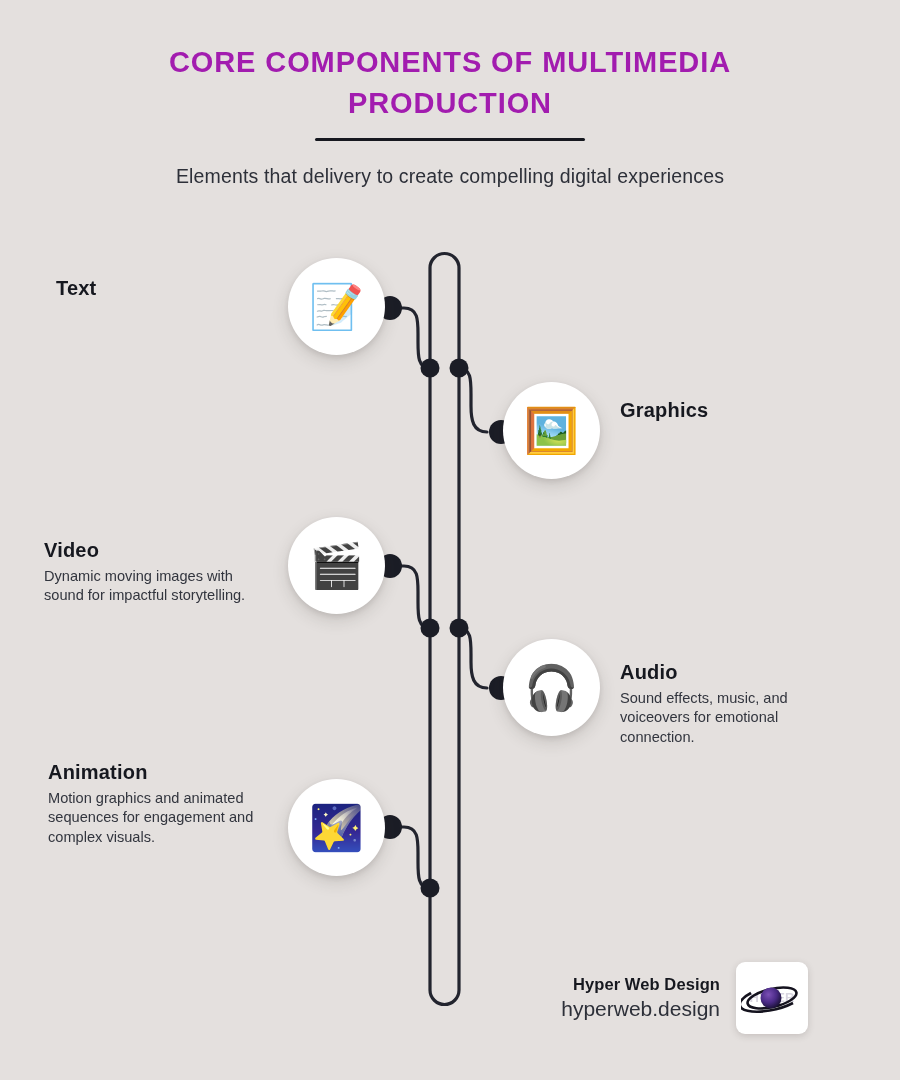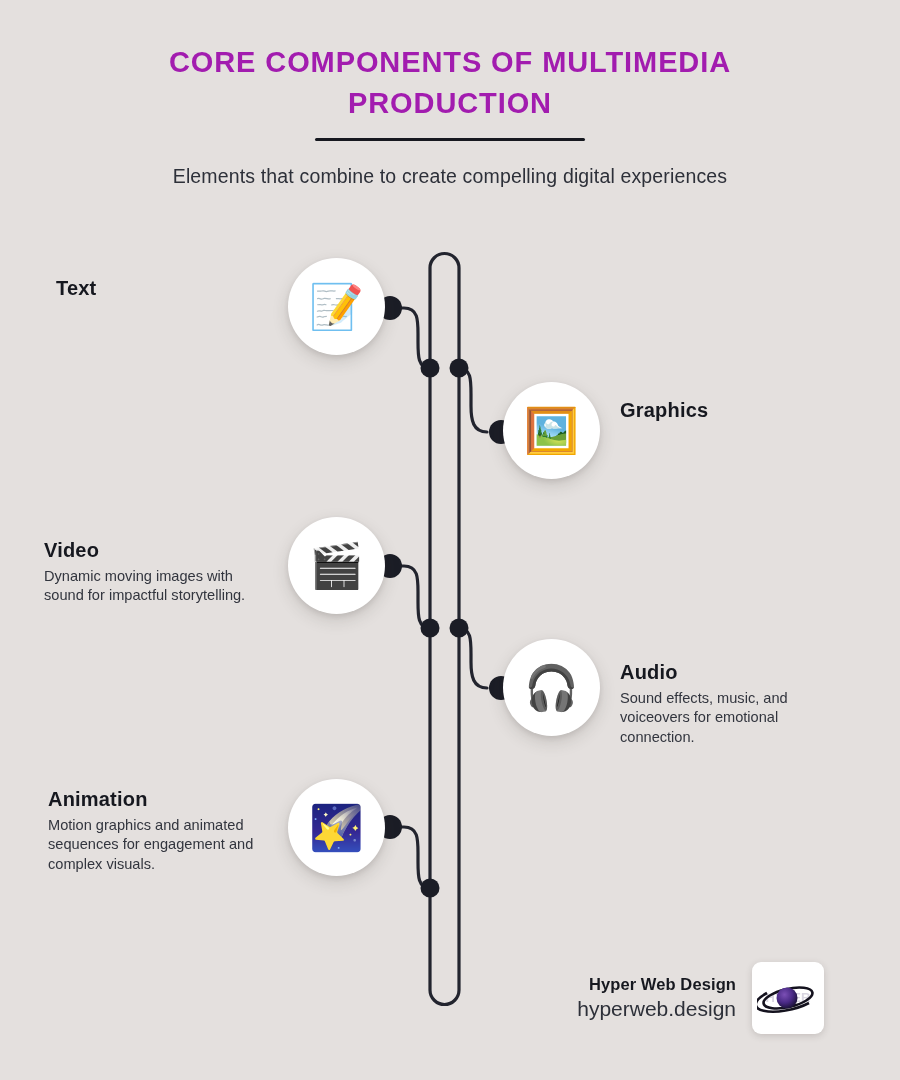--- a/index.html
+++ b/index.html
@@ -103,21 +103,21 @@
   .item-desc {
     font-size: 14.6px;
     line-height: 1.33;
     color: #32353e;
     font-weight: 400;
   }
 
   
   .footer {
     position: absolute;
-    right: 76px;
+    right: 92px;
     bottom: 46px;
     display: flex;
     align-items: center;
     gap: 16px;
     z-index: 4;
   }
 
   .footer-text { text-align: right; }
 
   .brand-name {
@@ -143,21 +143,21 @@
     align-items: center;
     justify-content: center;
   }
 </style>
 </head>
 <body>
 
 <div class="header">
   <h1 class="page-title">CORE COMPONENTS OF MULTIMEDIA PRODUCTION</h1>
   <div class="title-rule"></div>
-  <p class="page-subtitle">Elements that combine to create compelling digital experiences</p>
+  <p class="page-subtitle">Elements that delivery to create compelling digital experiences</p>
 </div>
 
 <div class="stage">
   <svg width="900" height="1080" viewBox="0 0 900 1080">
 
     <path d="M 430 990
              L 430 268
              A 14.5 14.5 0 0 1 459 268
              L 459 990
              A 14.5 14.5 0 0 1 430 990 Z" fill="none" stroke="#22242e" stroke-width="3.2"></path>
@@ -220,21 +220,21 @@
 <div class="item-text left" style="left:44px; top:539px; width:212px;">
   <div class="item-title">Video</div>
   <div class="item-desc">Dynamic moving images with sound for impactful storytelling.</div>
 </div>
 
 <div class="item-text right" style="left:620px; top:661px; width:216px;">
   <div class="item-title">Audio</div>
   <div class="item-desc">Sound effects, music, and voiceovers for emotional connection.</div>
 </div>
 
-<div class="item-text left" style="left:48px; top:788px; width:220px;">
+<div class="item-text left" style="left:48px; top:761px; width:220px;">
   <div class="item-title">Animation</div>
   <div class="item-desc">Motion graphics and animated sequences for engagement and complex visuals.</div>
 </div>
 
 <div class="footer">
   <div class="footer-text">
     <div class="brand-name">Hyper Web Design</div>
     <div class="brand-url">hyperweb.design</div>
   </div>
   <div class="brand-logo">

